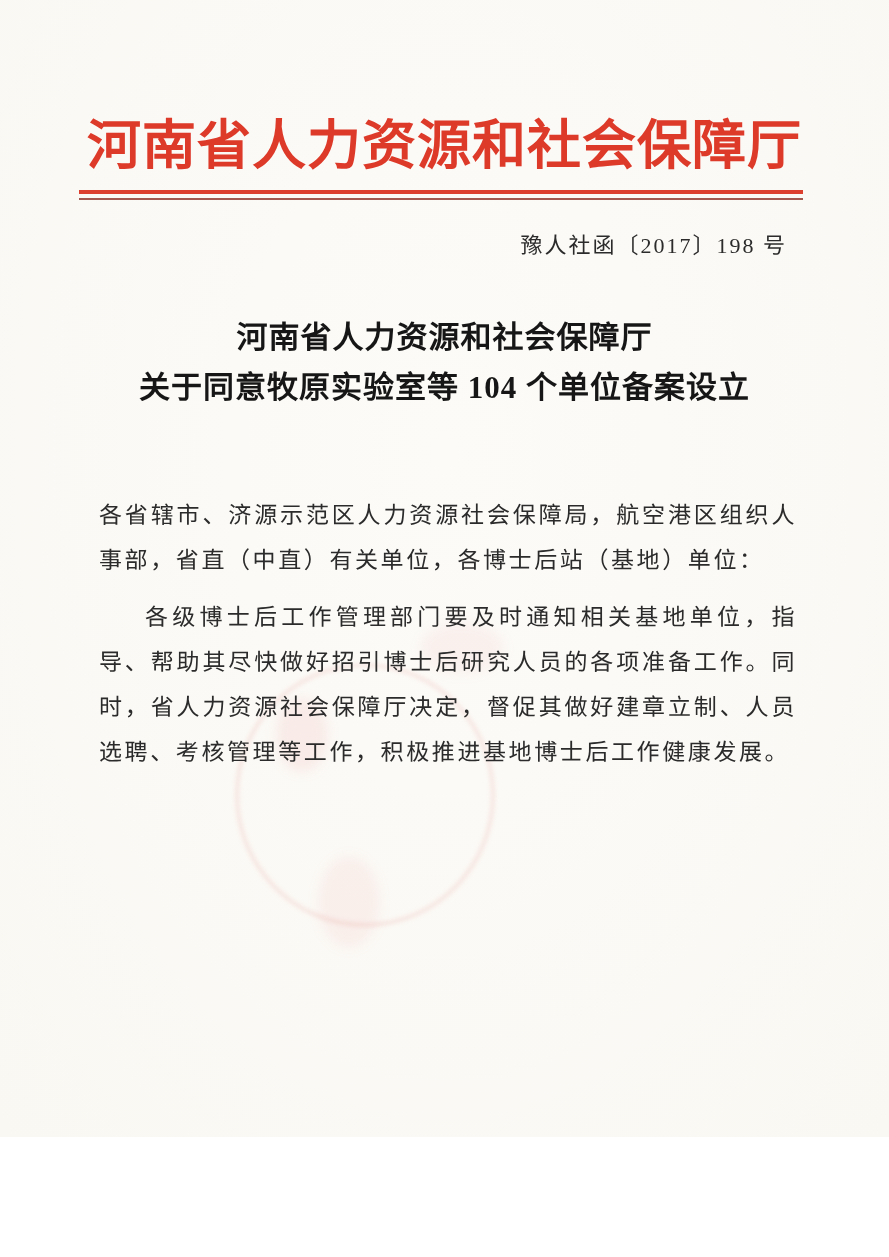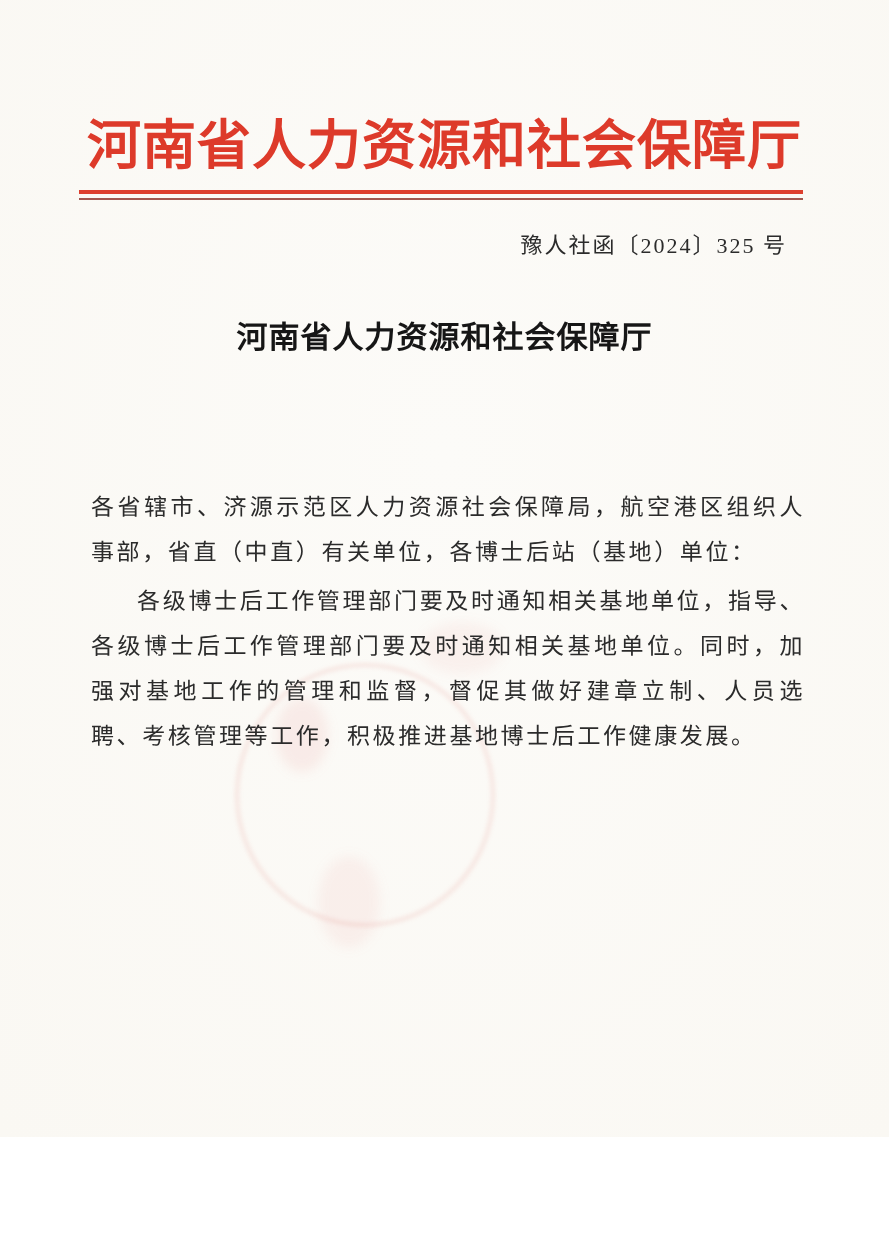--- a/index.html
+++ b/index.html
@@ -66,21 +66,21 @@
     left: 87px;
     width: 722px;
     font-size: 23px;
     line-height: 45px;
     letter-spacing: 2.6px;
     color: var(--ink, #2b2b2b);
     text-align: justify;
     text-justify: inter-ideograph;
     word-break: break-all;
   }
-  .body-text p { margin: 4px; }
+  .body-text p { margin: 12px; }
   .body-text p.indent { text-indent: 2em; }
   
   .seal-ring {
     position: absolute;
     left: 235px;
     top: 663px;
     width: 252px;
     height: 256px;
     border: 4px solid rgba(222, 105, 100, 0.14);
     border-radius: 50%;
@@ -98,32 +98,33 @@
 </head>
 <body>
 
 <div class="page" style="--header-red: #dd3a2a; --rule-red: #dd3f2e; --rule-thin-red: #a2574f; --ink: #2b2b2b; --paper: #fcfbf8;">
 
   <div class="agency-name">河南省人力资源和社会保障厅</div>
 
   <div class="rule rule-top-thick"></div>
   <div class="rule rule-top-thin"></div>
 
-  <div class="doc-number">豫人社函〔2024〕325 号</div>
+  <div class="doc-number">豫人社函〔2017〕198 号</div>
 
   <div class="doc-title">
     <div>河南省人力资源和社会保障厅</div>
+    <div>关于同意牧原实验室等 104 个单位备案设立</div>
   </div>
 
   <div class="seal-ring"></div>
   <div class="seal-blob seal-blob-1"></div>
   <div class="seal-blob seal-blob-2"></div>
   <div class="seal-blob seal-blob-3"></div>
 
   <div class="body-text">
     <p>各省辖市、济源示范区人力资源社会保障局，航空港区组织人事部，省直（中直）有关单位，各博士后站（基地）单位：</p>
-    <p class="indent">各级博士后工作管理部门要及时通知相关基地单位，指导、各级博士后工作管理部门要及时通知相关基地单位。同时，加强对基地工作的管理和监督，督促其做好建章立制、人员选聘、考核管理等工作，积极推进基地博士后工作健康发展。</p>
+    <p class="indent">各级博士后工作管理部门要及时通知相关基地单位，指导、帮助其尽快做好招引博士后研究人员的各项准备工作。同时，省人力资源社会保障厅决定，督促其做好建章立制、人员选聘、考核管理等工作，积极推进基地博士后工作健康发展。</p>
   </div>
 
   <div class="rule rule-bottom-thin"></div>
   <div class="rule rule-bottom-thick"></div>
 
 </div>
 
 </body></html>

